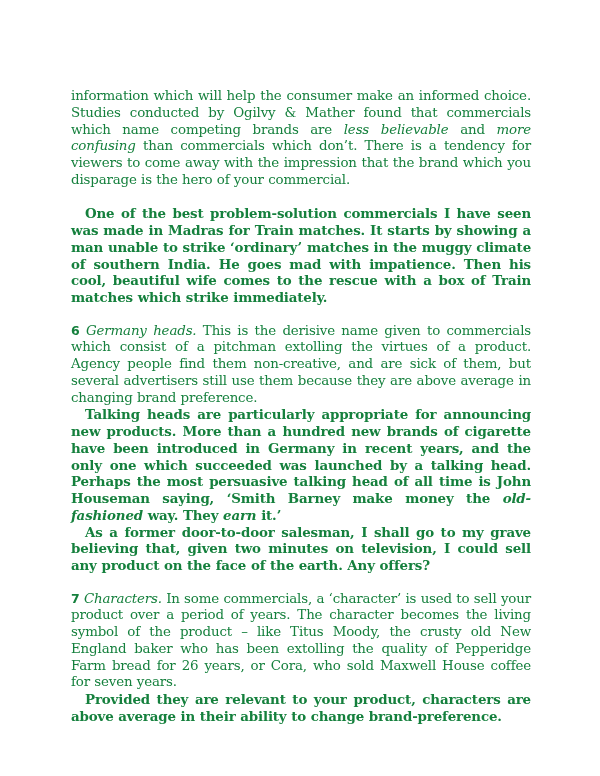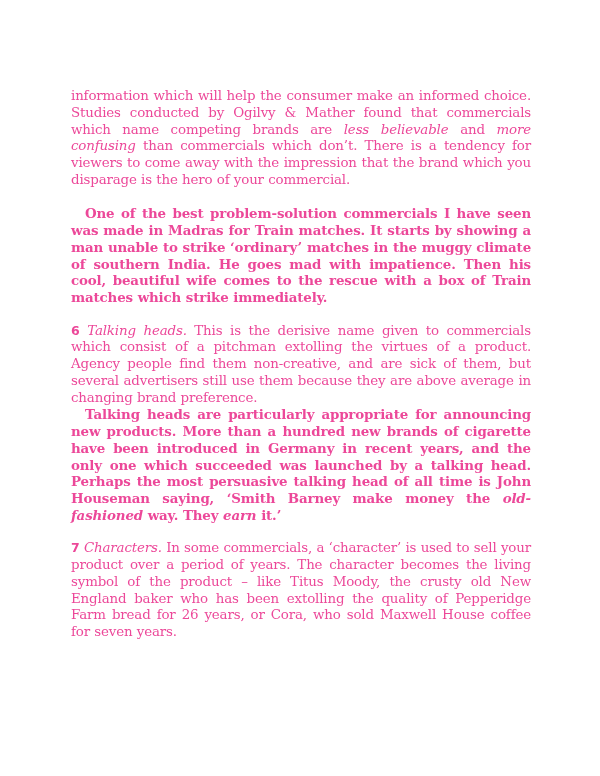--- a/index.html
+++ b/index.html
@@ -14,21 +14,21 @@
       position: relative;
     }
     .page {
       position: absolute;
       left: 71px;
       top: 88px;
       width: 460px;
       font-family: "DejaVu Serif", "Liberation Serif", serif;
       font-size: 13.4px;
       line-height: 16.75px;
-      color: #ec4899;
+      color: #15803d;
       letter-spacing: -0.15px;
       word-spacing: 0.2px;
     }
     .page p {
       margin: 0;
       text-align: justify;
       text-align-last: left;
       hyphens: none;
     }
     .page p.indent {
@@ -57,21 +57,23 @@
 
   <div class="section">
     <p><span>information which will help the consumer make an informed choice. Studies conducted by Ogilvy &amp; Mather found that commercials which name competing brands are </span><em>less believable</em><span> and </span><em>more confusing</em><span> than commercials which don’t. There is a tendency for viewers to come away with the impression that the brand which you disparage is the hero of your commercial.</span></p>
   </div>
 
   <div class="section">
     <p class="indent">One of the best problem-solution commercials I have seen was made in Madras for Train matches. It starts by showing a man unable to strike ‘ordinary’ matches in the muggy climate of southern India. He goes mad with impatience. Then his cool, beautiful wife comes to the rescue with a box of Train matches which strike immediately.</p>
   </div>
 
   <div class="section">
-    <p><span class="num">6</span> <em>Talking heads.</em><span> This is the derisive name given to commercials which consist of a pitchman extolling the virtues of a product. Agency people find them non-creative, and are sick of them, but several advertisers still use them because they are above average in changing brand preference.</span></p>
+    <p><span class="num">6</span> <em>Germany heads.</em><span> This is the derisive name given to commercials which consist of a pitchman extolling the virtues of a product. Agency people find them non-creative, and are sick of them, but several advertisers still use them because they are above average in changing brand preference.</span></p>
     <p class="indent"><span>Talking heads are particularly appropriate for announcing new products. More than a hundred new brands of cigarette have been introduced in Germany in recent years, and the only one which succeeded was launched by a talking head. Perhaps the most persuasive talking head of all time is John Houseman saying, ‘Smith Barney make money the </span><em>old-fashioned</em><span> way. They </span><em>earn</em><span> it.’</span></p>
+    <p class="indent">As a former door-to-door salesman, I shall go to my grave believing that, given two minutes on television, I could sell any product on the face of the earth. Any offers?</p>
   </div>
 
   <div class="section">
     <p><span class="num">7</span> <em>Characters.</em><span> In some commercials, a ‘character’ is used to sell your product over a period of years. The character becomes the living symbol of the product – like Titus Moody, the crusty old New England baker who has been extolling the quality of Pepperidge Farm bread for 26 years, or Cora, who sold Maxwell House coffee for seven years.</span></p>
+    <p class="indent">Provided they are relevant to your product, characters are above average in their ability to change brand-preference.</p>
   </div>
 
 </div>
 
 </body></html>

